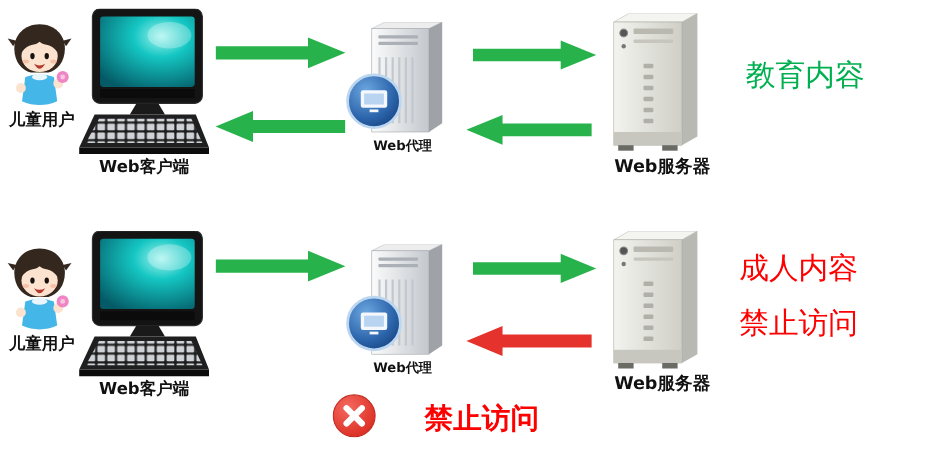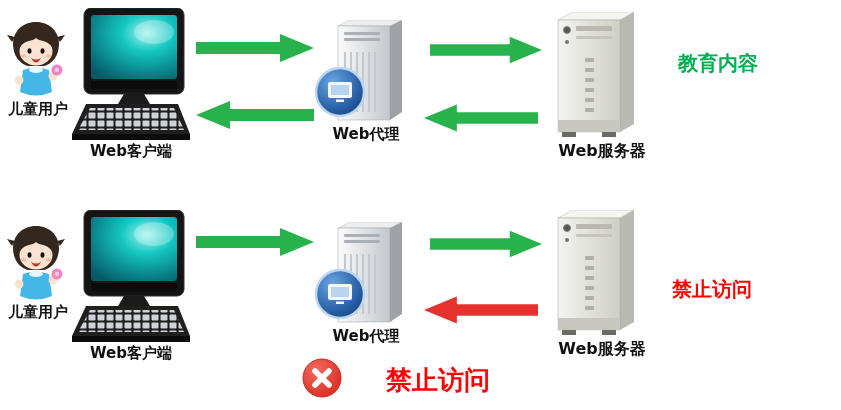--- a/index.html
+++ b/index.html
@@ -4,23 +4,23 @@
 <title>Diagram</title>
 <style>
   * { box-sizing: border-box; }
   html,body { margin:0; padding:0; background:#ffffff; }
   body { font-family:"DejaVu Sans","Liberation Sans",sans-serif; }
   .stage { position:relative; width:841px; height:410px; background:#ffffff; overflow:hidden; }
   .stage > svg, .stage > div { position:absolute; }
   .lbl { font-weight:700; color:#111; text-align:center; line-height:1.15; }
   .lbl.user   { font-size:15px; }
   .lbl.client { font-size:15px; }
-  .lbl.node   { font-size:15px; }
+  .lbl.node   { font-size:12px; }
   .lbl.server { font-size:16px; }
-  .content { font-weight:700; font-size:20px; white-space:nowrap; }
+  .content { font-weight:400; font-size:27px; white-space:nowrap; }
   .content.green { color: var(--content_green, #00b050); }
   .content.red   { color: var(--content_red, #fe0000); }
   .forbid-label  { font-weight:700; font-size:26px; color: var(--content_red, #fe0000); white-space:nowrap; }
   .arrow polygon.green { fill: var(--arrow_green, #27b24b); }
   .arrow polygon.red   { fill: var(--arrow_red, #e5322d); }
 </style>
 </head>
 <body>
 
 <div class="stage">
@@ -229,20 +229,21 @@
         <rect x="39" y="76" width="9" height="4" rx="1"></rect>
       <rect x="39" y="86" width="9" height="4" rx="1"></rect>
         <rect x="39" y="96" width="9" height="4" rx="1"></rect>
     </g>
     <rect x="12" y="108" width="62" height="12" fill="#c7c7bf"></rect>
     <rect x="16" y="120" width="14" height="5" fill="#6b6b66"></rect>
     <rect x="56" y="120" width="14" height="5" fill="#6b6b66"></rect>
   </svg>
   <div class="lbl server" style="left:544px;top:340px;width:116px;">Web服务器</div>
 
+  <div class="content red" style="left:672px;top:226px;">成人内容</div>
   <div class="content red" style="left:672px;top:276px;">禁止访问</div>
 
   <svg style="left:302px;top:358px;" width="40" height="40" viewBox="0 0 40 40">
     <circle cx="20" cy="20" r="19" fill="url(#fgrad)" stroke="#c22a20" stroke-width="1"></circle>
     <path d="M13,13 L27,27 M27,13 L13,27" stroke="#ffffff" stroke-width="5.5" stroke-linecap="round"></path>
   </svg>
   <div class="forbid-label" style="left:348px;top:363px;margin-left:38px;">禁止访问</div>
 
 </div>
 

